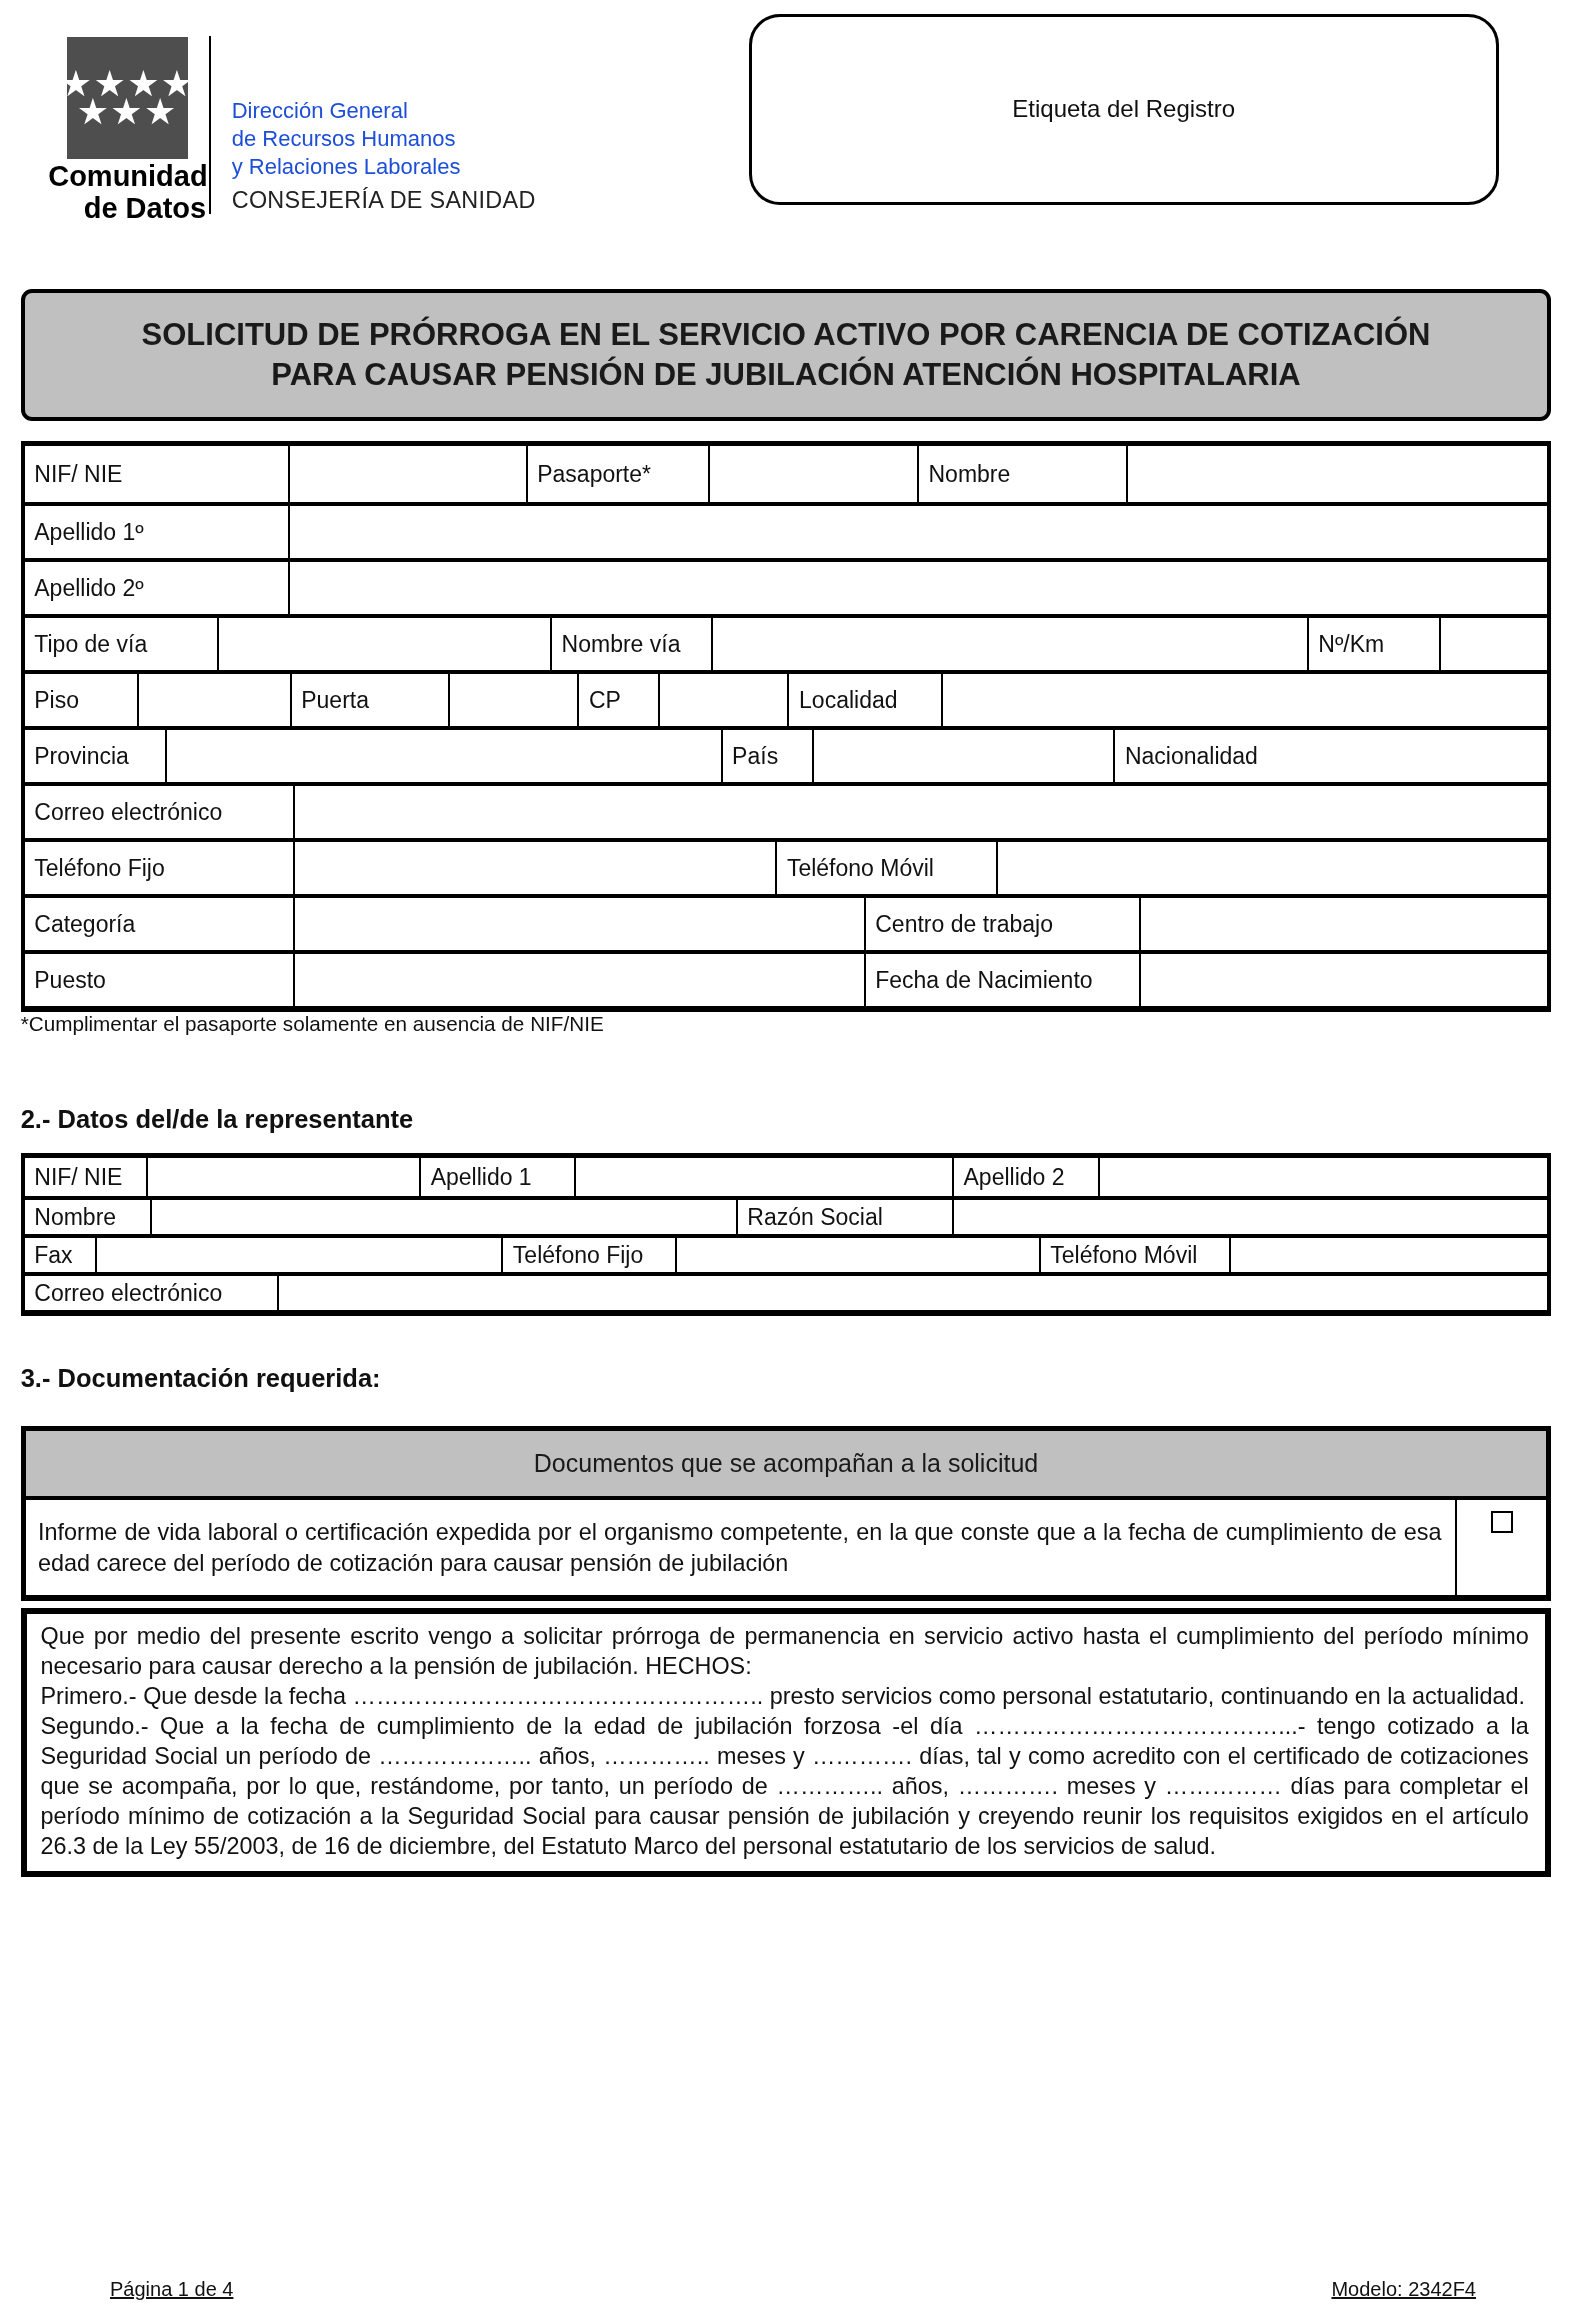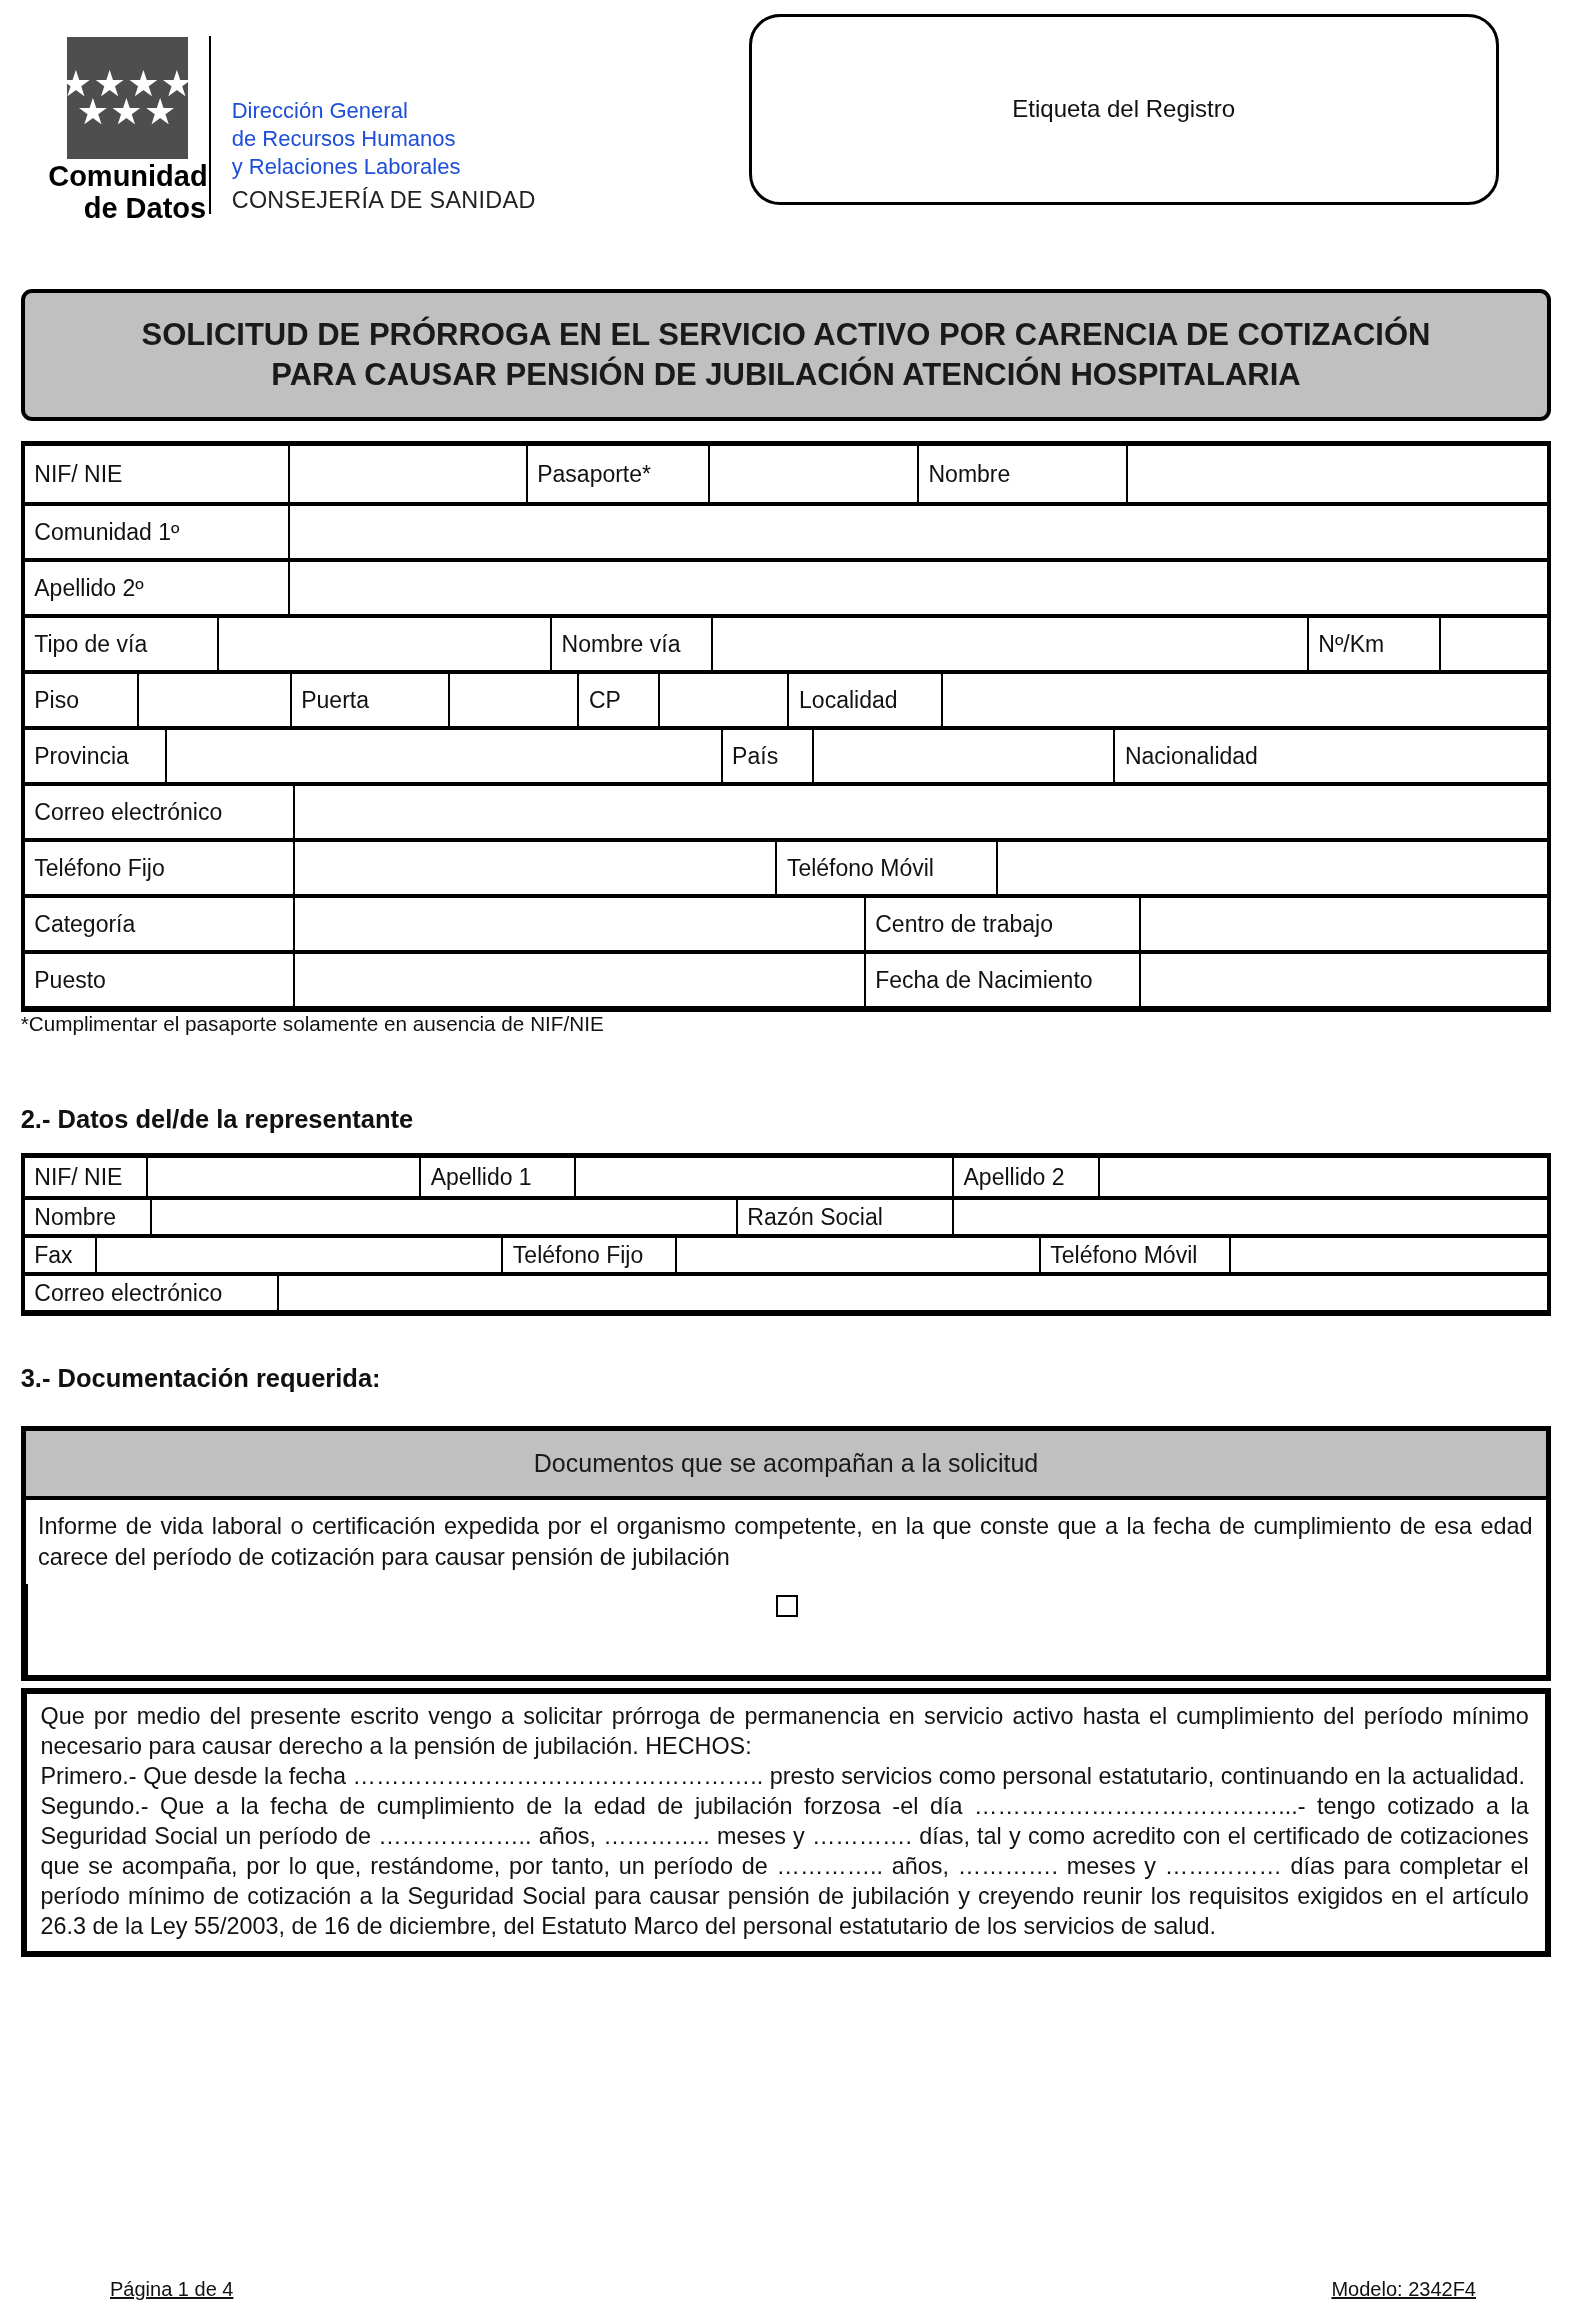--- a/index.html
+++ b/index.html
@@ -71,21 +71,21 @@
 
   
   .t3 { margin-top: 33px; border: 5.5px solid #000; border-bottom-width: 6.2px; }
   .t3-header {
     background: #c0c0c0;
     min-height: 69px;
     display: flex; align-items: center; justify-content: center;
     font-size: 25px; color: #1a1a1a;
     border-bottom: 4.1px solid #000;
   }
-  .t3-row { display: flex; min-height: 95px; flex-direction: column; }
+  .t3-row { display: flex; min-height: 95px; }
   .t3-text {
     flex: 1 1 auto;
     padding: 11px 13.8px 11px 12.4px;
     font-size: 23.4px; line-height: 31px; text-align: justify; color: #111;
     display: flex; align-items: center;
   }
   .t3-check-cell {
     flex: 0 0 91px;
     border-left: 2.1px solid #000;
     display: flex; justify-content: center; align-items: flex-start;
@@ -150,21 +150,21 @@
   <div class="tbl t1">
     <div class="tr">
       <div class="td label" style="flex:0 0 17.3%">NIF/ NIE</div>
       <div class="td input" style="flex:0 0 15.6%"></div>
       <div class="td label" style="flex:0 0 12.0%">Pasaporte*</div>
       <div class="td input" style="flex:0 0 13.7%"></div>
       <div class="td label" style="flex:0 0 13.7%">Nombre</div>
       <div class="td input" style="flex:1 1 auto"></div>
     </div>
     <div class="tr">
-      <div class="td label" style="flex:0 0 17.3%">Comunidad 1º</div>
+      <div class="td label" style="flex:0 0 17.3%">Apellido 1º</div>
       <div class="td input" style="flex:1 1 auto"></div>
     </div>
     <div class="tr">
       <div class="td label" style="flex:0 0 17.3%">Apellido 2º</div>
       <div class="td input" style="flex:1 1 auto"></div>
     </div>
     <div class="tr">
       <div class="td label" style="flex:0 0 12.6%">Tipo de vía</div>
       <div class="td input" style="flex:0 0 21.9%"></div>
       <div class="td label" style="flex:0 0 10.6%">Nombre vía</div>

